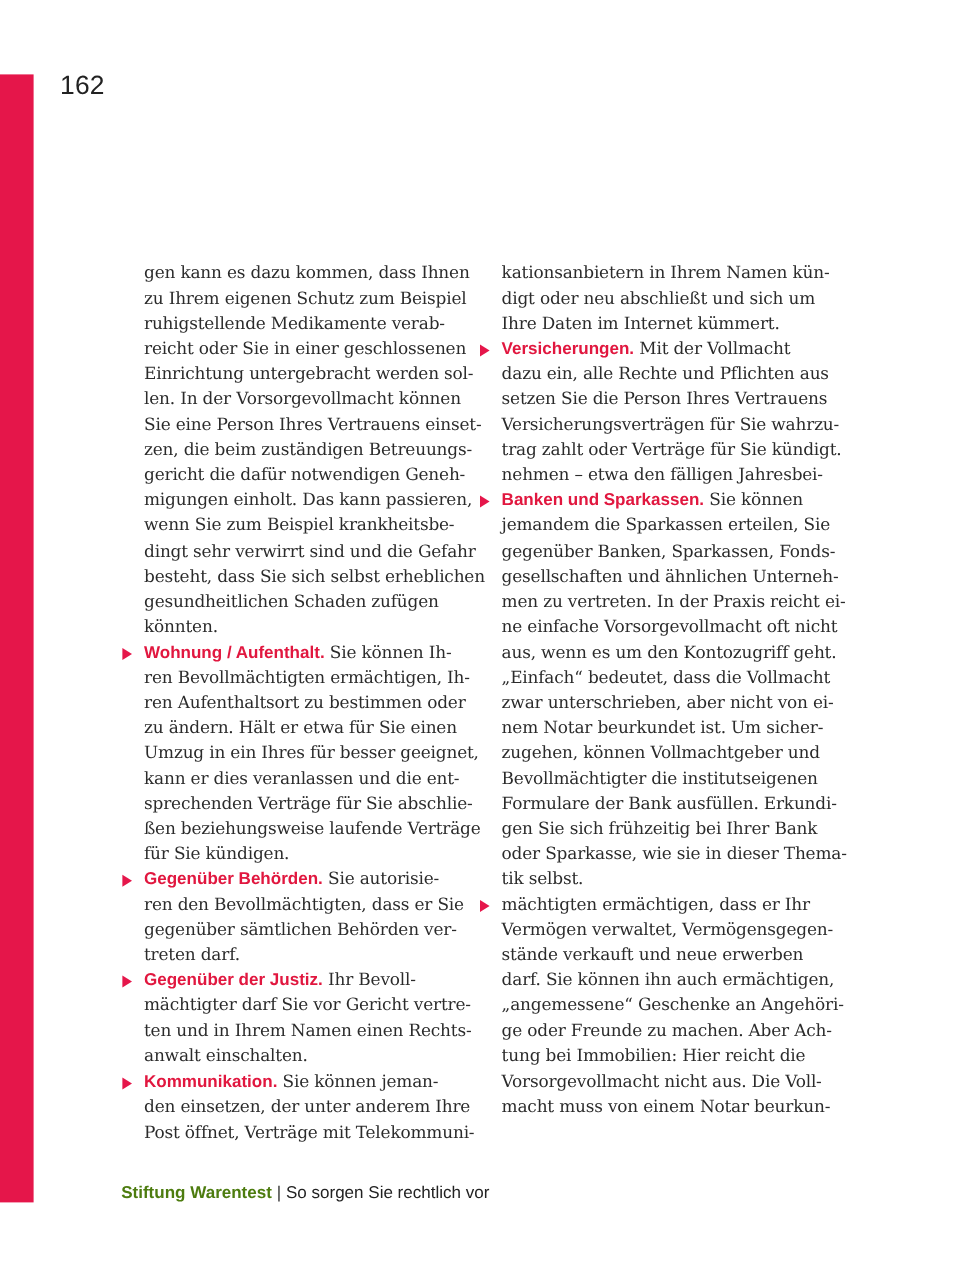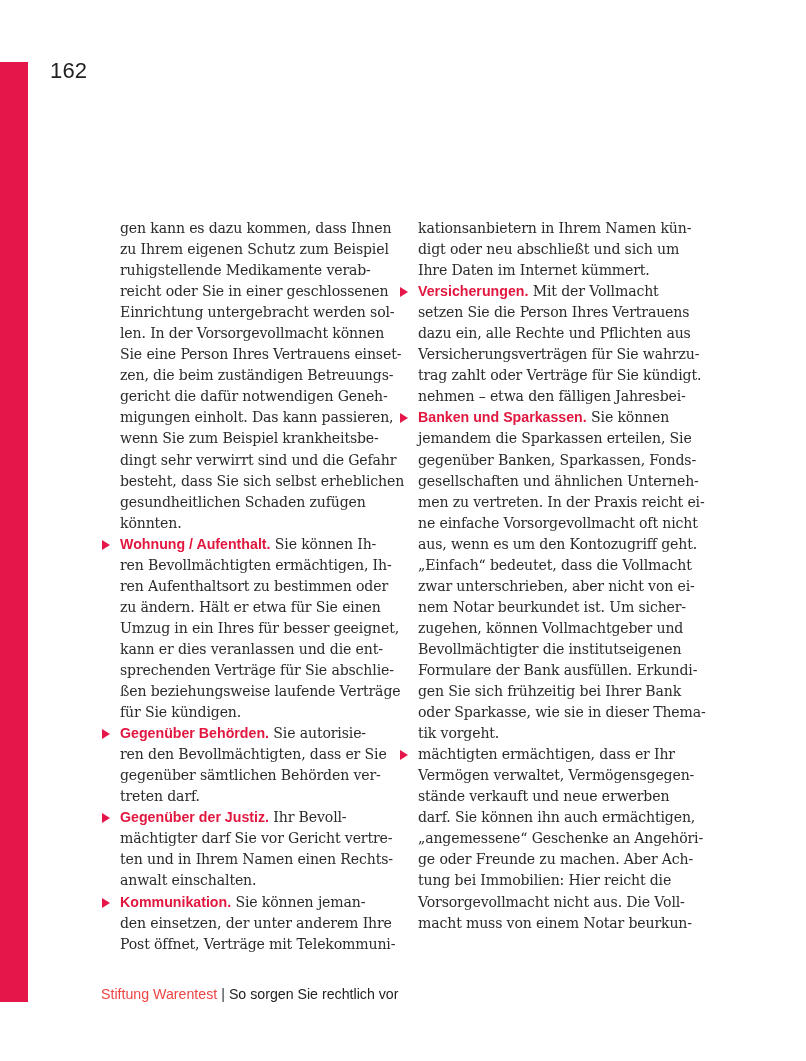--- a/index.html
+++ b/index.html
@@ -28,21 +28,21 @@
       border-left: 8px solid #e5164a;
     }
     .heading {
       font-family: "Liberation Sans", sans-serif; font-weight: bold; color: #e1173f;
       font-size: 14.2px; letter-spacing: 0;
     }
     .footer {
       position: absolute; left: 101px; top: 986px; font-family: "Liberation Sans", sans-serif;
       font-size: 14.2px; color: #222; white-space: nowrap;
     }
-    .footer .brand { color: #ef4444; font-weight: normal; }
+    .footer .brand { color: #4d7c0f; font-weight: bold; }
     .footer .sep { margin: 0 4px; color: #333; }
   </style>
 </head>
 <body>
 
 <div class="side-bar"></div>
 <div class="page-number">162</div>
 
 <div class="column col-left">
   <div>
@@ -103,22 +103,22 @@
 <div class="column col-right">
   <div>
     <span class="line">kationsanbietern in Ihrem Namen kün-</span>
     <span class="line">digt oder neu abschließt und sich um</span>
     <span class="line">Ihre Daten im Internet kümmert.</span>
   </div>
 
   <div class="item">
     <span class="bullet"></span>
     <span class="line"><span class="heading">Versicherungen.</span><span> Mit der Vollmacht</span></span>
+    <span class="line">dazu ein, alle Rechte und Pflichten aus</span>
     <span class="line">setzen Sie die Person Ihres Vertrauens</span>
-    <span class="line">dazu ein, alle Rechte und Pflichten aus</span>
     <span class="line">Versicherungsverträgen für Sie wahrzu-</span>
     <span class="line">trag zahlt oder Verträge für Sie kündigt.</span>
     <span class="line">nehmen – etwa den fälligen Jahresbei-</span>
   </div>
 
   <div class="item">
     <span class="bullet"></span>
     <span class="line"><span class="heading">Banken und Sparkassen.</span><span> Sie können</span></span>
     <span class="line">jemandem die Sparkassen erteilen, Sie</span>
     <span class="line">gegenüber Banken, Sparkassen, Fonds-</span>
@@ -127,21 +127,21 @@
     <span class="line">ne einfache Vorsorgevollmacht oft nicht</span>
     <span class="line">aus, wenn es um den Kontozugriff geht.</span>
     <span class="line">„Einfach“ bedeutet, dass die Vollmacht</span>
     <span class="line">zwar unterschrieben, aber nicht von ei-</span>
     <span class="line">nem Notar beurkundet ist. Um sicher-</span>
     <span class="line">zugehen, können Vollmachtgeber und</span>
     <span class="line">Bevollmächtigter die institutseigenen</span>
     <span class="line">Formulare der Bank ausfüllen. Erkundi-</span>
     <span class="line">gen Sie sich frühzeitig bei Ihrer Bank</span>
     <span class="line">oder Sparkasse, wie sie in dieser Thema-</span>
-    <span class="line">tik vorgeht.</span>
+    <span class="line">tik selbst.</span>
   </div>
 
   <div class="item">
     <span class="bullet"></span>
     <span class="line">mächtigten ermächtigen, dass er Ihr</span>
     <span class="line">Vermögen verwaltet, Vermögensgegen-</span>
     <span class="line">stände verkauft und neue erwerben</span>
     <span class="line">darf. Sie können ihn auch ermächtigen,</span>
     <span class="line">„angemessene“ Geschenke an Angehöri-</span>
     <span class="line">ge oder Freunde zu machen. Aber Ach-</span>

